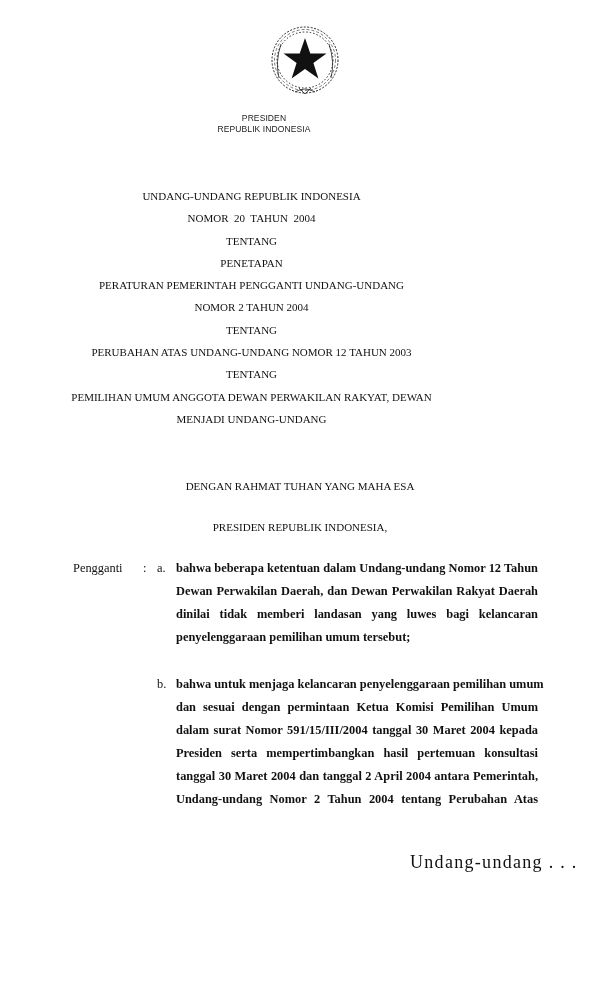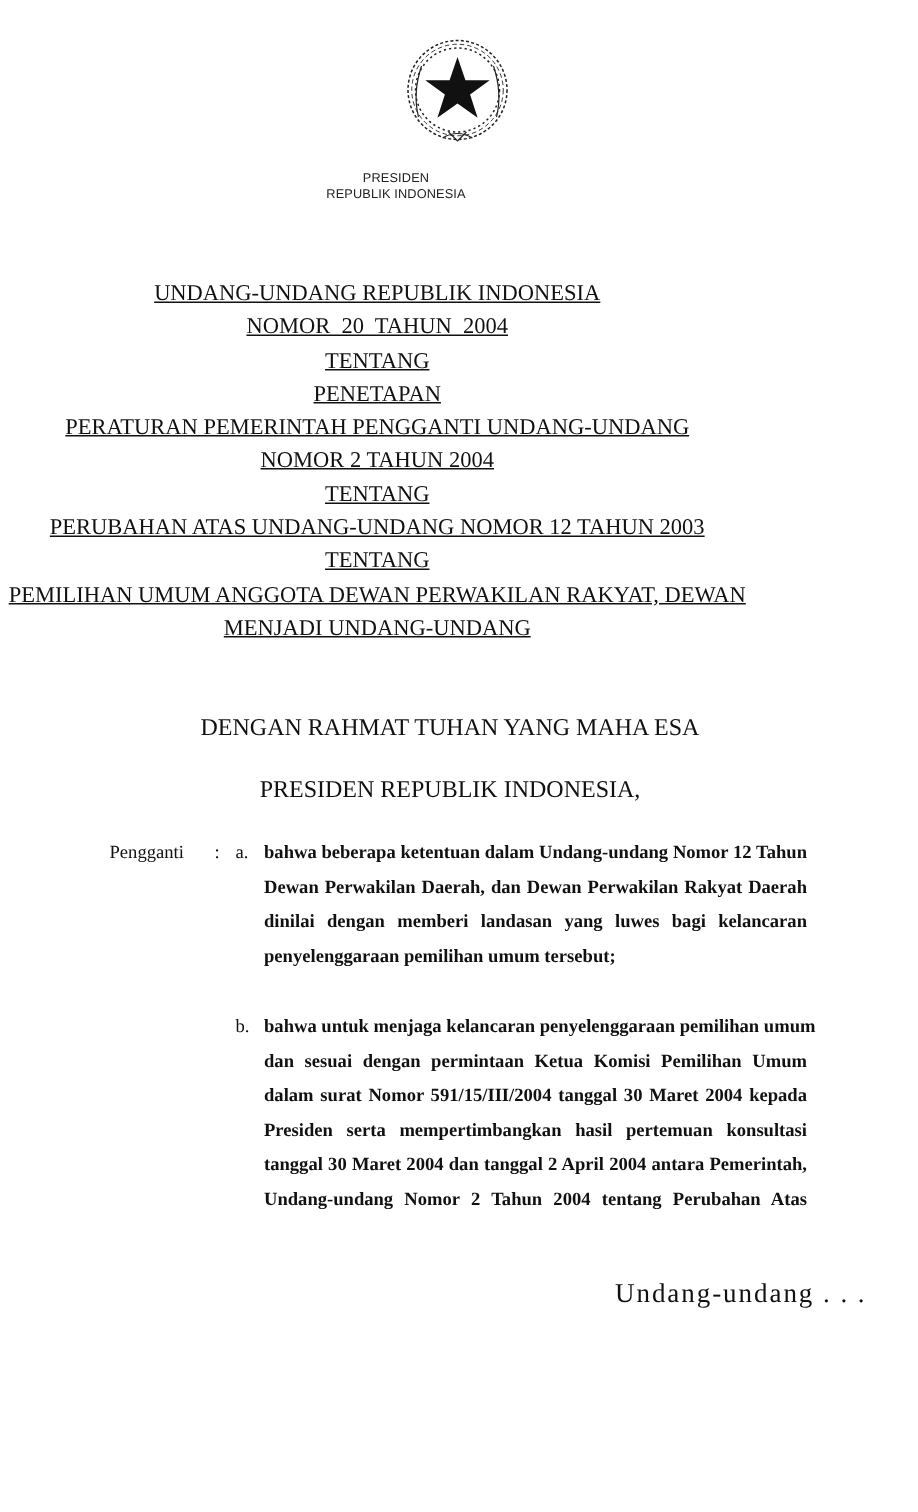--- a/index.html
+++ b/index.html
@@ -36,32 +36,31 @@
     }
     .lh1 { top: 113px; }
     .lh2 { top: 124px; }
 
     .title-block {
       position: absolute;
       left: 0;
       top: 185px;
       width: 503px;
       text-align: center;
-      font-size: 15px;
+      font-size: 11px;
       line-height: 22.3px;
-      text-decoration: underline;
     }
     .title-block div { white-space: nowrap; }
 
     .centered-line {
       position: absolute;
       left: 0;
       width: 600px;
       text-align: center;
-      font-size: 16px;
+      font-size: 11px;
       line-height: 16px;
       white-space: nowrap;
     }
     .rahmat { top: 478px; }
     .presiden { top: 519px; }
 
     .considerations {
       position: absolute;
       left: 0;
       top: 557px;
@@ -159,21 +158,21 @@
 
 <div class="considerations">
   <span class="cons-label">Pengganti</span>
   <span class="cons-colon">:</span>
 
   <div class="item item-a">
     <span class="item-marker">a.</span>
     <div class="item-text">
       <span class="ln">bahwa beberapa ketentuan dalam Undang-undang Nomor 12 Tahun</span>
       <span class="ln">Dewan Perwakilan Daerah, dan Dewan Perwakilan Rakyat Daerah</span>
-      <span class="ln">dinilai dengan memberi landasan yang luwes bagi kelancaran</span>
+      <span class="ln">dinilai tidak memberi landasan yang luwes bagi kelancaran</span>
       <span class="ln last">penyelenggaraan pemilihan umum tersebut;</span>
     </div>
   </div>
 
   <div class="item item-b">
     <span class="item-marker">b.</span>
     <div class="item-text">
       <span class="ln">bahwa untuk menjaga kelancaran penyelenggaraan pemilihan umum</span>
       <span class="ln">dan sesuai dengan permintaan Ketua Komisi Pemilihan Umum</span>
       <span class="ln">dalam surat Nomor 591/15/III/2004 tanggal 30 Maret 2004 kepada</span>

